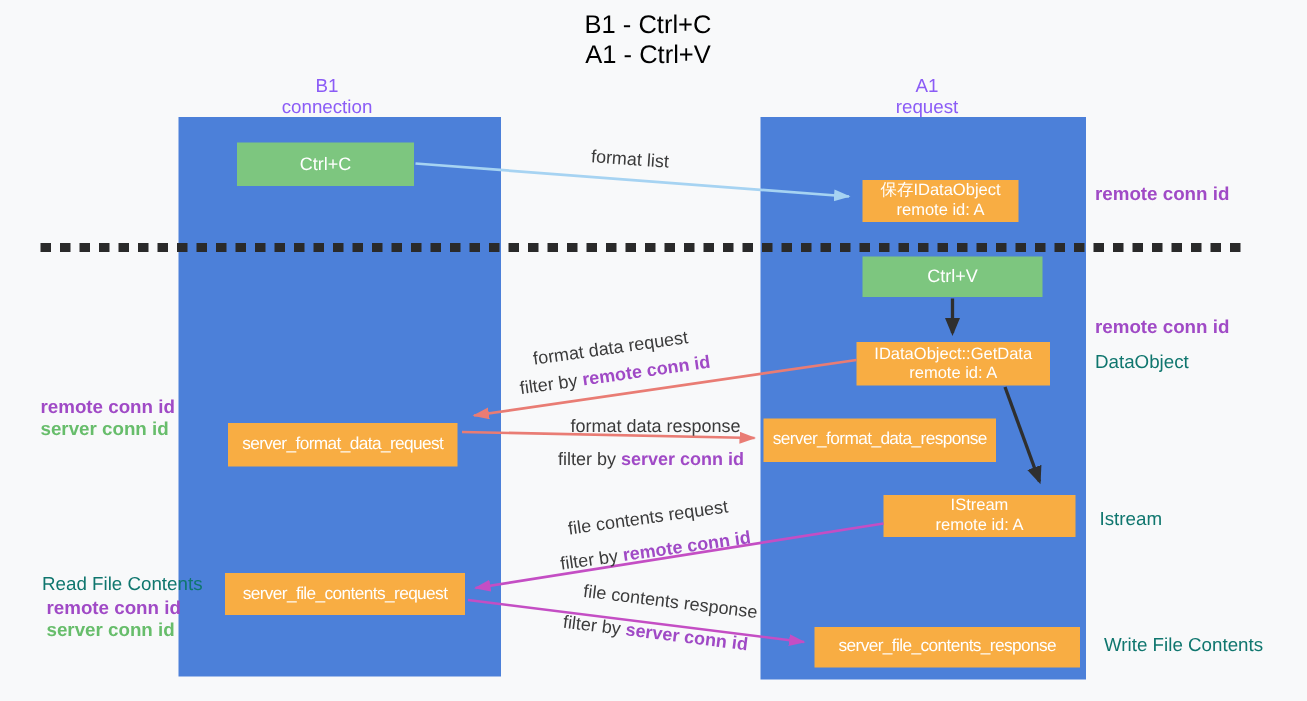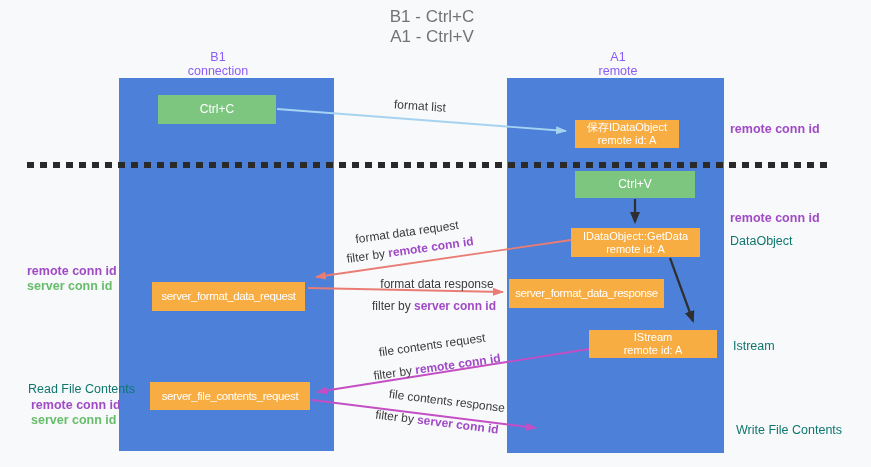--- a/index.html
+++ b/index.html
@@ -1,20 +1,20 @@
 <!DOCTYPE html>
 <html><head>
 <meta charset="utf-8">
 <style>
   html,body{margin:0;padding:0;}
   body{font-family:"Liberation Sans", sans-serif; background:#f8f9fa;}
   #stage{position:relative; width:871px; height:467px; background:#f8f9fa; overflow:hidden;}
 
   .title{position:absolute; left:432px; top:7px; transform:translateX(-50%);
-         text-align:center; font-size:17px; line-height:20px; color:#737373;}
+         text-align:center; font-size:17px; line-height:20px; color:#000000;}
 
   .col-header{position:absolute; transform:translateX(-50%); text-align:center;
               font-size:12.5px; line-height:14px; color:#8b5cf6;}
   .column{position:absolute; background:#4c80d9; z-index:1;}
 
   .node{position:absolute; z-index:3; display:flex; flex-direction:column;
         align-items:center; justify-content:center; color:#ffffff;
         font-size:11px; line-height:13px; text-align:center; white-space:nowrap;}
   .orange{background:#f8ad43;}
   .green{background:#7dc67f; font-size:12px;}
@@ -41,21 +41,21 @@
     <div>B1 - Ctrl+C</div>
     <div>A1 - Ctrl+V</div>
   </div>
 
   <div class="col-header" style="left:218px; top:50px;">
     <div>B1</div>
     <div>connection</div>
   </div>
   <div class="col-header" style="left:618px; top:50px;">
     <div>A1</div>
-    <div>remote</div>
+    <div>request</div>
   </div>
 
   <div class="column" style="left:119px; top:78px; width:215px; height:373px;"></div>
   <div class="column" style="left:507px; top:78px; width:217px; height:375px;"></div>
 
   <svg class="overlay" width="871" height="467" viewBox="0 0 871 467">
     <defs>
       <marker id="mBlue" markerUnits="userSpaceOnUse" markerWidth="13" markerHeight="10" refX="10" refY="4" orient="auto">
           <path d="M0,0 L11,4 L0,8 Z" fill="#a6d3f2"></path>
         </marker>
@@ -107,20 +107,23 @@
 
   <div class="node orange" style="left:589px; top:330px; width:128px; height:28px;">
     <div>IStream</div>
     <div>remote id: A</div>
   </div>
 
   <div class="node orange wide" style="left:150px; top:382px; width:160px; height:28px;">
     <div>server_file_contents_request</div>
   </div>
 
+  <div class="node orange wide" style="left:543px; top:418px; width:177px; height:27px;">
+    <div>server_file_contents_response</div>
+  </div>
 
   <div class="albl" style="left:420px; top:99px; transform:translateX(-50%) rotate(4deg);">
     <span>format list</span>
   </div>
 
   <div class="albl" style="left:407px; top:225px; transform:translateX(-50%) rotate(-8deg);">
     <span>format data request</span>
   </div>
   <div class="albl" style="left:410px; top:243px; transform:translateX(-50%) rotate(-8deg);">
     <span>filter by</span>

